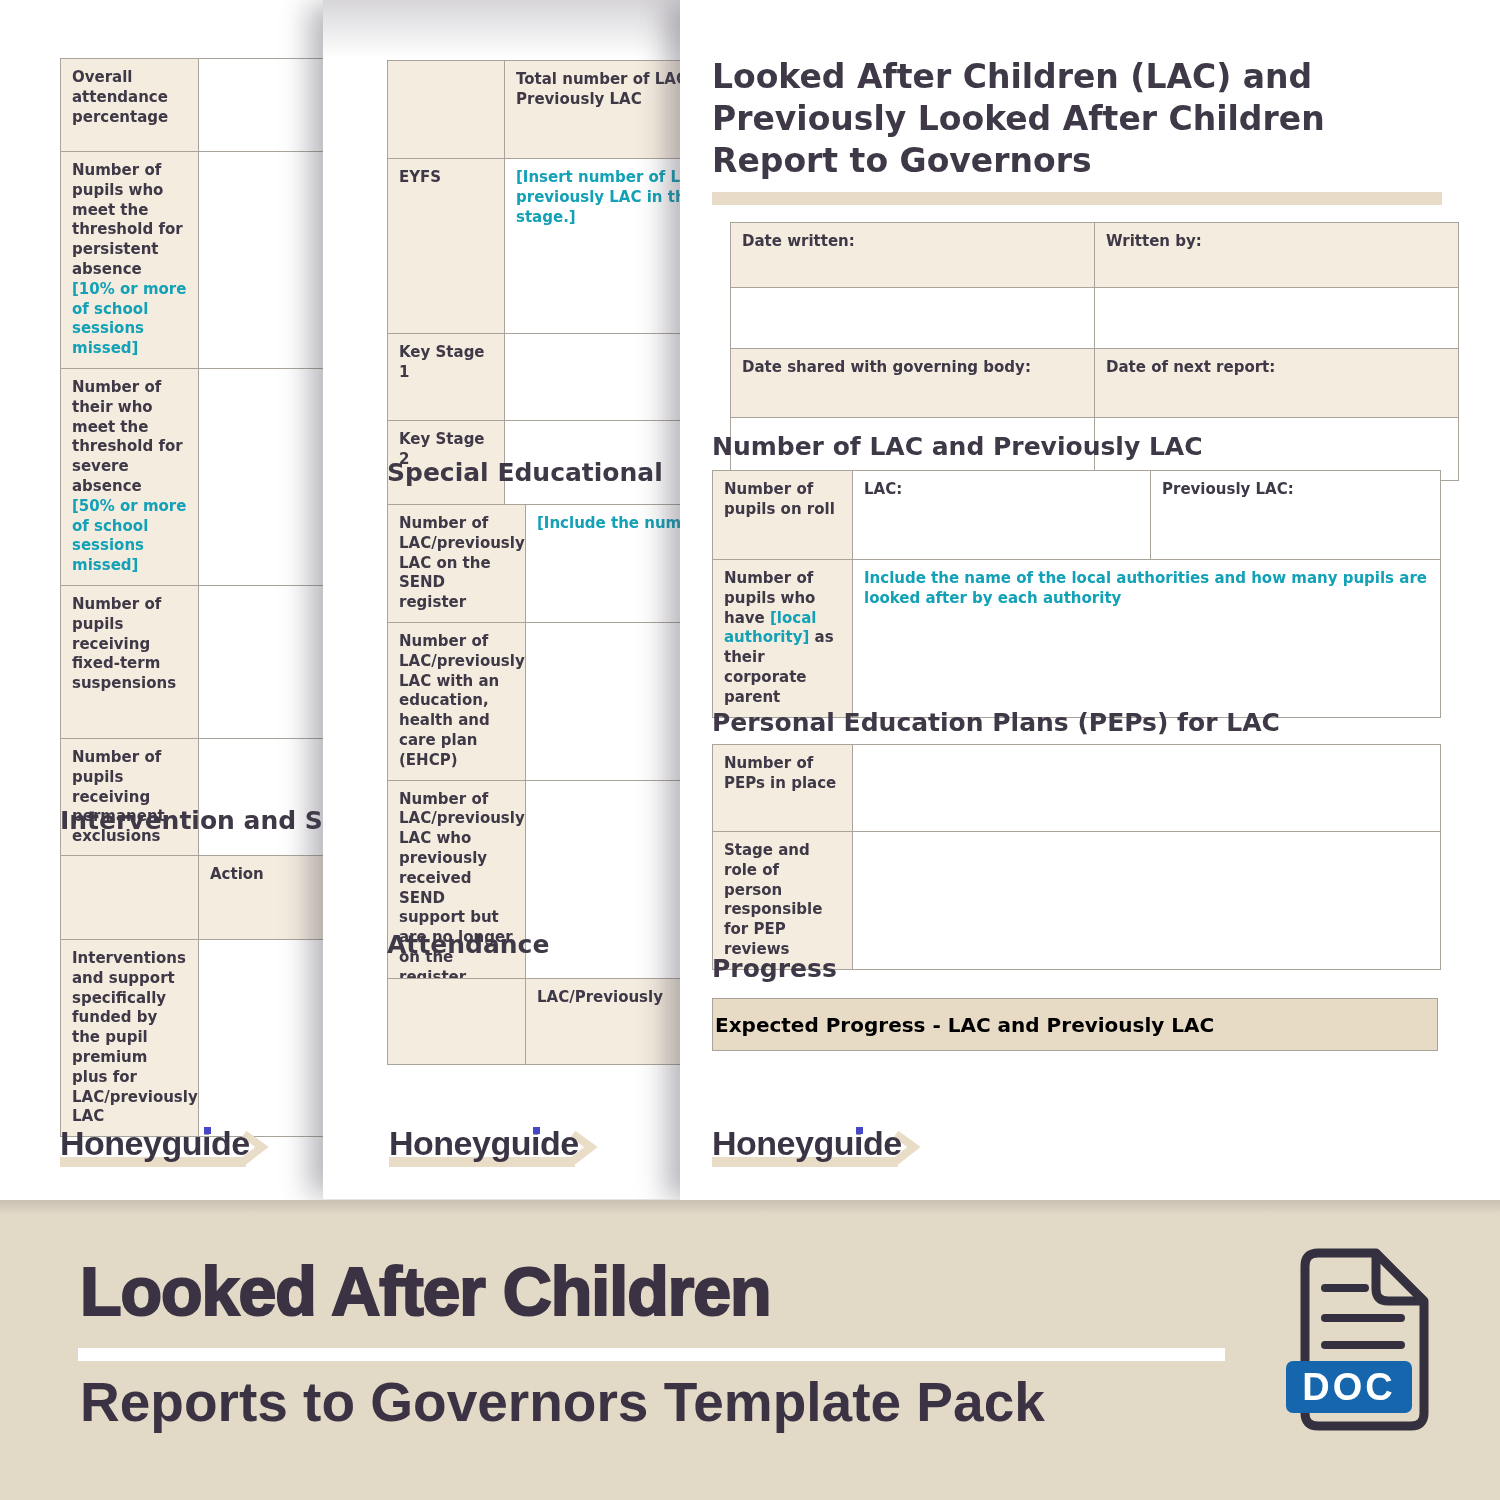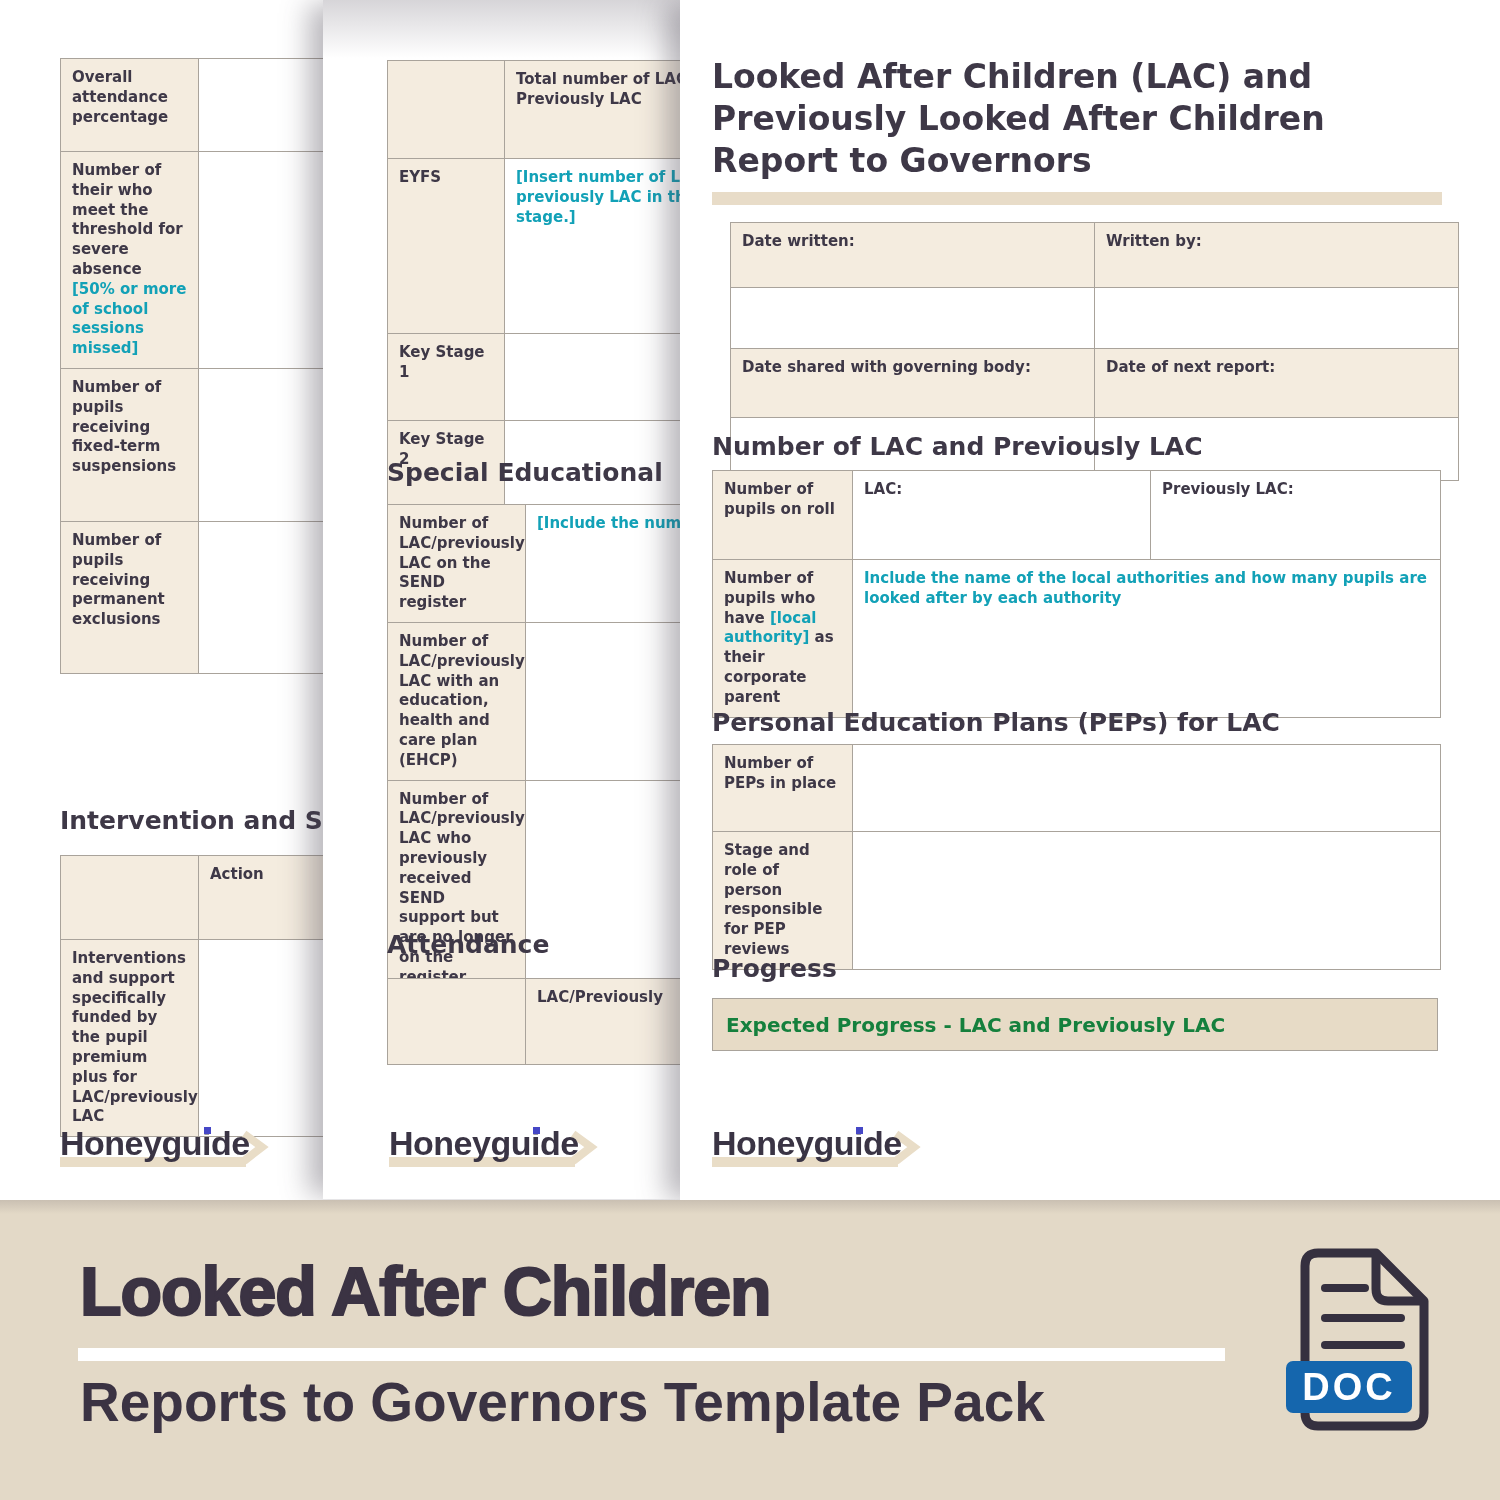--- a/index.html
+++ b/index.html
@@ -55,20 +55,24 @@
       <colgroup>
           <col style="width:138px">
           <col style="width:242px">
         </colgroup>
       <tbody>
           <tr>
         <td class="shade" style="height:74px"><span>Overall attendance percentage</span></td>
         <td class="plain"></td>
       </tr>
       <tr>
+        <td class="shade" style="height:193px"><span>Number of pupils who meet the threshold for persistent absence </span><span class="teal">[10% or more of school sessions missed]</span></td>
+        <td class="plain"></td>
+      </tr>
+      <tr>
         <td class="shade" style="height:188px"><span>Number of their who meet the threshold for severe absence </span><span class="teal">[50% or more of school sessions missed]</span></td>
         <td class="plain"></td>
       </tr>
       <tr>
         <td class="shade" style="height:134px"><span>Number of pupils receiving fixed-term suspensions</span></td>
         <td class="plain"></td>
       </tr>
       <tr>
         <td class="shade" style="height:133px"><span>Number of pupils receiving permanent exclusions</span></td>
         <td class="plain"></td>
@@ -247,21 +251,21 @@
       </tr>
       <tr>
         <td class="shade" style="height:116px"><span>Stage and role of person responsible for PEP reviews</span></td>
         <td class="plain"></td>
       </tr>
     </tbody>
       </table>
 
     <div class="sec-h" style="left:32px;top:954px;">Progress</div>
 
-    <div style="position:absolute;left:32px;top:998px;width:726px;height:53px;background:#e7dbc6;border:1px solid #a9a39b;box-sizing:border-box;display:flex;align-items:center;padding:0 13px;font-size:20px;font-weight:bold;color:#15803d;">
+    <div style="position:absolute;left:32px;top:998px;width:726px;height:53px;background:#e7dbc6;border:1px solid #a9a39b;box-sizing:border-box;display:flex;align-items:center;padding:0 2px;font-size:20px;font-weight:bold;color:#000000;">
       <span>Expected Progress - LAC and Previously LAC</span>
     </div>
 
     <div class="hg" style="left:30px;top:1124px;">
       <svg width="215" height="46" viewBox="0 0 215 46">
         <rect x="2" y="33" width="186" height="10" fill="#e9ddc7"></rect>
         <polyline points="186,10 204,23 186,37" fill="none" stroke="#e9ddc7" stroke-width="8"></polyline>
       </svg>
       <span class="hg-text">Honeyguide</span>
       <span class="hg-dot"></span>

